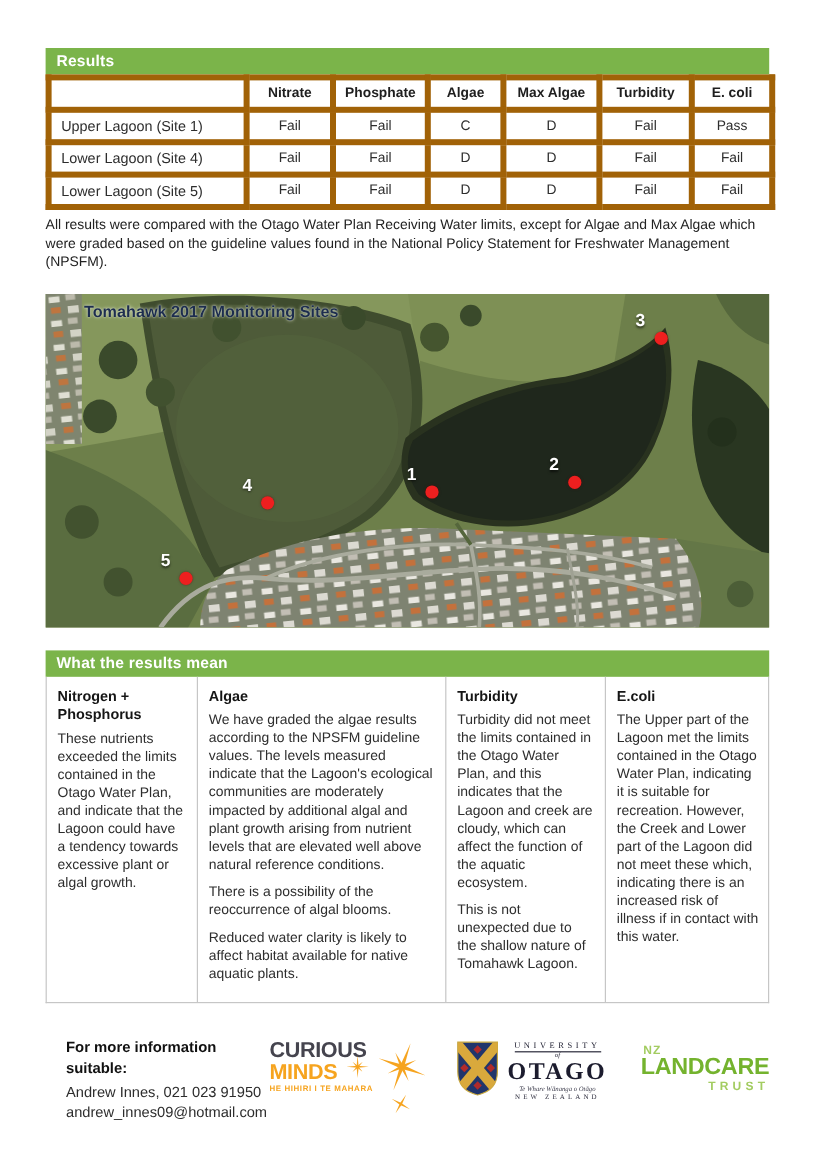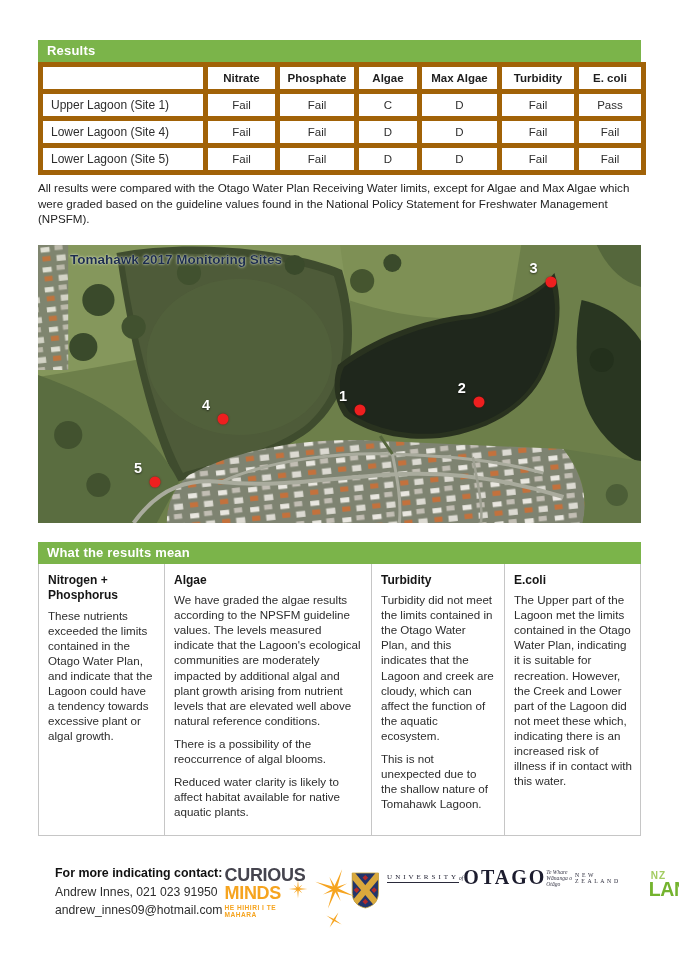--- a/index.html
+++ b/index.html
@@ -59,21 +59,21 @@
   .contact{margin-left:17px;width:198px;font-size:12.2px;line-height:1.4;}
   .contact .head{font-weight:bold;display:block;margin-bottom:2px;font-size:12.4px;color:#111;}
 
   .cm-logo{position:relative;width:132px;height:62px;margin-left:2px;margin-top:2px;}
   .cm-line1{font-size:18px;font-weight:bold;letter-spacing:-.3px;color:#45444e;line-height:.95;}
   .cm-line2{font-size:18px;font-weight:bold;letter-spacing:-.3px;color:#f6a41f;line-height:1.0;}
   .cm-tag{font-size:6.6px;font-weight:bold;color:#f6a41f;letter-spacing:.5px;margin-top:2px;}
   .cm-burst{position:absolute;}
 
   .otago-logo{display:flex;gap:7px;margin-left:46px;margin-top:2px;align-items:flex-start;}
-  .otago-text{display:flex;flex-direction:row;align-items:center;font-family:"Liberation Serif", serif;color:#1c1c2e;}
+  .otago-text{display:flex;flex-direction:column;align-items:center;font-family:"Liberation Serif", serif;color:#1c1c2e;}
   .ot-univ{font-size:7px;letter-spacing:3px;border-bottom:1px solid #2a2a3a;padding-bottom:1px;}
   .ot-of{font-size:5.5px;font-style:italic;line-height:1.1;}
   .ot-otago{font-size:20px;letter-spacing:2px;line-height:1.05;font-weight:bold;}
   .ot-maori{font-size:5.6px;font-style:italic;color:#3a3a4a;margin-top:1px;}
   .ot-nz{font-size:5.8px;letter-spacing:2.6px;margin-top:1px;color:#2a2a3a;}
 
   .lc-logo{margin-left:28px;margin-top:6px;width:118px;}
   .lc-nz{font-size:10px;font-weight:bold;color:#a3cc61;letter-spacing:1px;line-height:.9;margin-left:2px;}
   .lc-name{font-size:19.5px;font-weight:bold;color:#74b32e;letter-spacing:-.3px;line-height:1.0;}
   .lc-trust{font-size:10px;font-weight:bold;color:#a3cc61;letter-spacing:3.5px;text-align:right;line-height:1.0;margin-top:1px;}
@@ -230,21 +230,21 @@
       </div>
       <div class="mean-col mc3">
         <h4>E.coli</h4>
         <p>The Upper part of the Lagoon met the limits contained in the Otago Water Plan, indicating it is suitable for recreation. However, the Creek and Lower part of the Lagoon did not meet these which, indicating there is an increased risk of illness if in contact with this water.</p>
       </div>
     </div>
   </div>
 
   <div class="footer">
     <div class="contact">
-      <span class="head">For more indicating contact:</span>
+      <span class="head">For more information suitable:</span>
       <div>Andrew Innes, 021 023 91950</div>
       <div>andrew_innes09@hotmail.com</div>
     </div>
 
     <div class="cm-logo">
       <div class="cm-line1">CURIOUS</div>
       <div class="cm-line2">MINDS</div>
       <div class="cm-tag">HE HIHIRI I TE MAHARA</div>
       <svg class="cm-burst" style="left:62px;top:11px;width:22px;height:22px;" viewBox="-20 -20 40 40">
         <g fill="#f6a41f">

